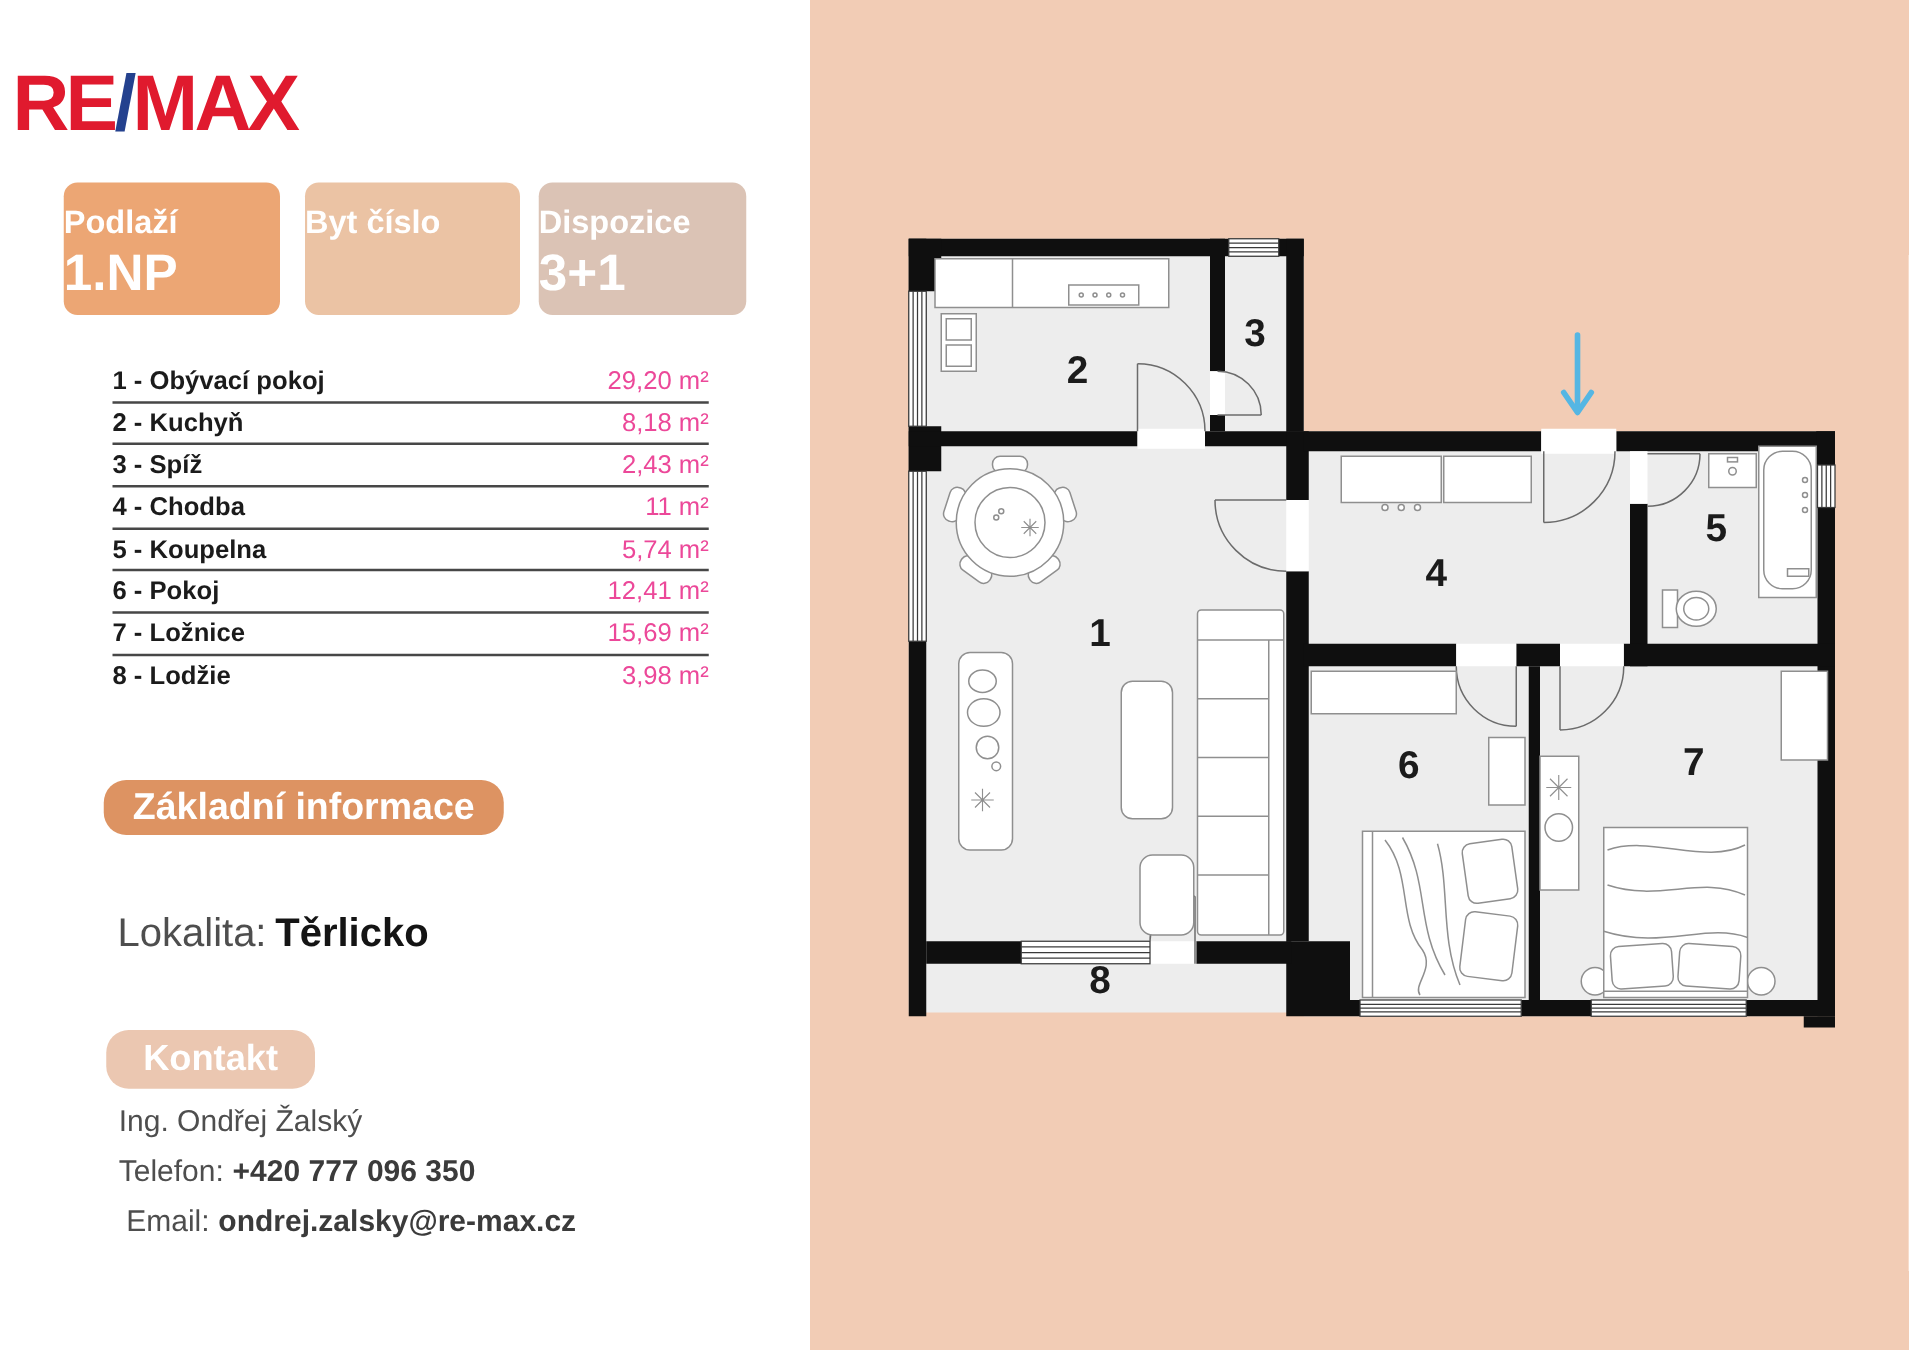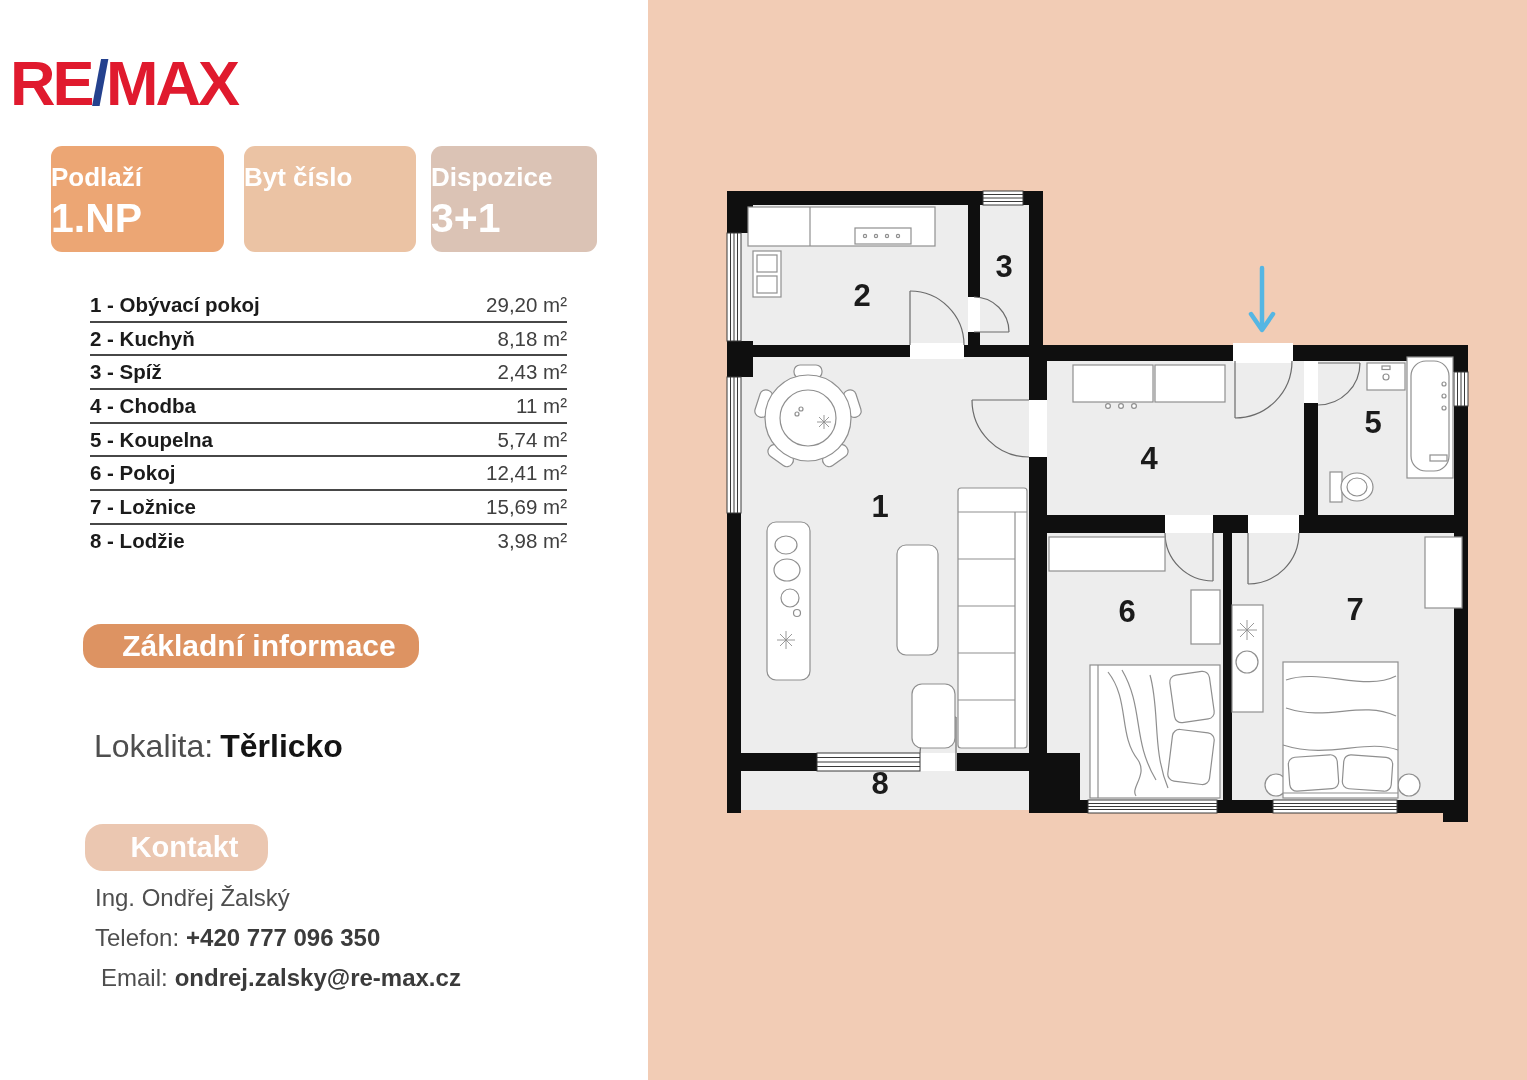--- a/index.html
+++ b/index.html
@@ -22,24 +22,24 @@
   .badge-2{left:244px;width:172px;background:#ebc3a4;}
   .badge-3{left:431px;width:166px;background:#dbc3b5;}
   .badge-label{margin-top:16px;font-size:26px;font-weight:700;}
   .badge-value{margin-top:2px;font-size:41px;font-weight:700;}
 
   
   .room-table{position:absolute;left:90px;top:289px;width:477px;}
   .room-row{display:flex;justify-content:space-between;align-items:center;height:31.7px;border-bottom:2px solid #474747;gap:44px;}
   .room-row:last-child{border-bottom:none;}
   .room-label{font-size:20.5px;font-weight:700;color:#1b1b1b;}
-  .room-area{font-size:20.5px;color:#404040;margin-left:20px;}
-
-  
-  .pill{position:absolute;color:#fff;font-weight:700;display:flex;align-items:center;justify-content:center;padding-left:16px;}
+  .room-area{font-size:20.5px;color:#ec4899;margin-left:20px;}
+
+  
+  .pill{position:absolute;color:#fff;font-weight:700;display:flex;align-items:center;justify-content:center;}
   .info-pill{left:83px;top:624px;width:320px;height:44px;border-radius:18px;background:#dd9362;font-size:30px;}
   .kontakt-pill{left:85px;top:824px;width:167px;height:47px;border-radius:18px;background:#ebc7b1;font-size:29px;}
   .lokalita{position:absolute;left:94px;top:728px;font-size:32px;color:#4e4e4e;}
   .lokalita .val{color:#141414;font-weight:700;}
   .contact-block{position:absolute;left:95px;top:878px;font-size:24px;color:#4e4e4e;line-height:40px;}
   .contact-block .val{color:#3b3b3b;font-weight:700;}
   .email-line{padding-left:6px;}
   .lbl{margin-right:7px;}
 </style>
 </head>

